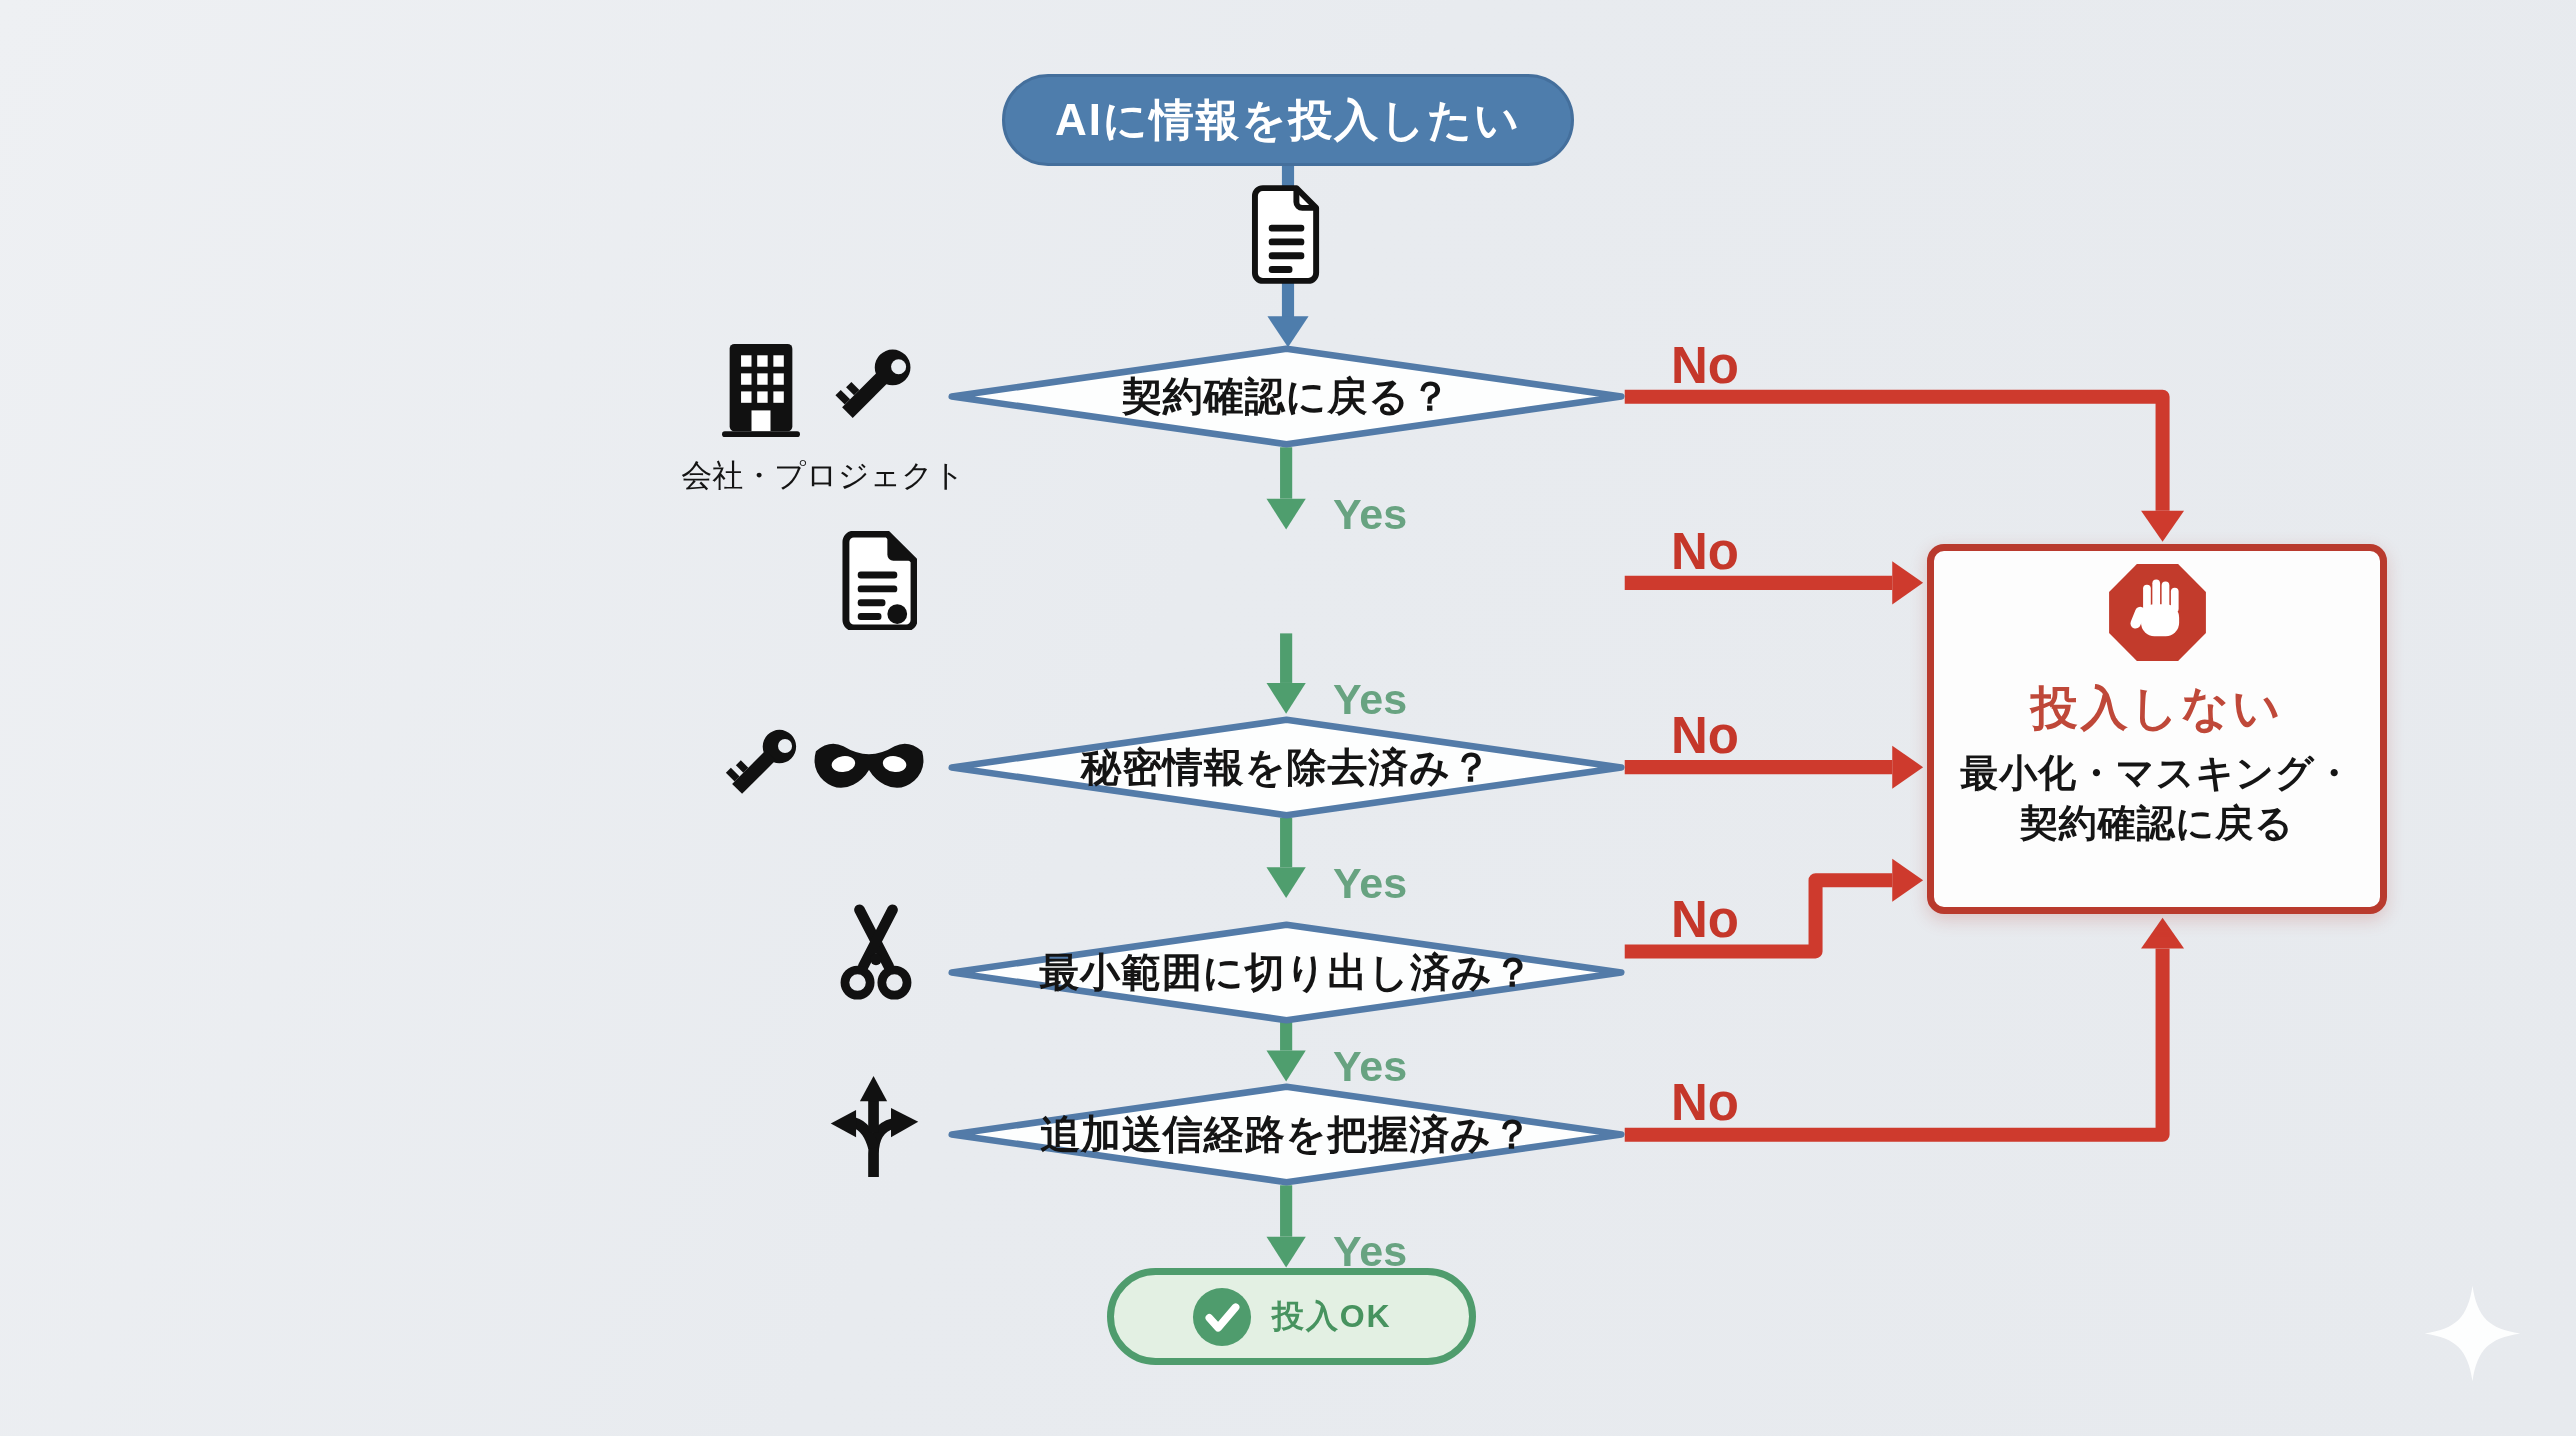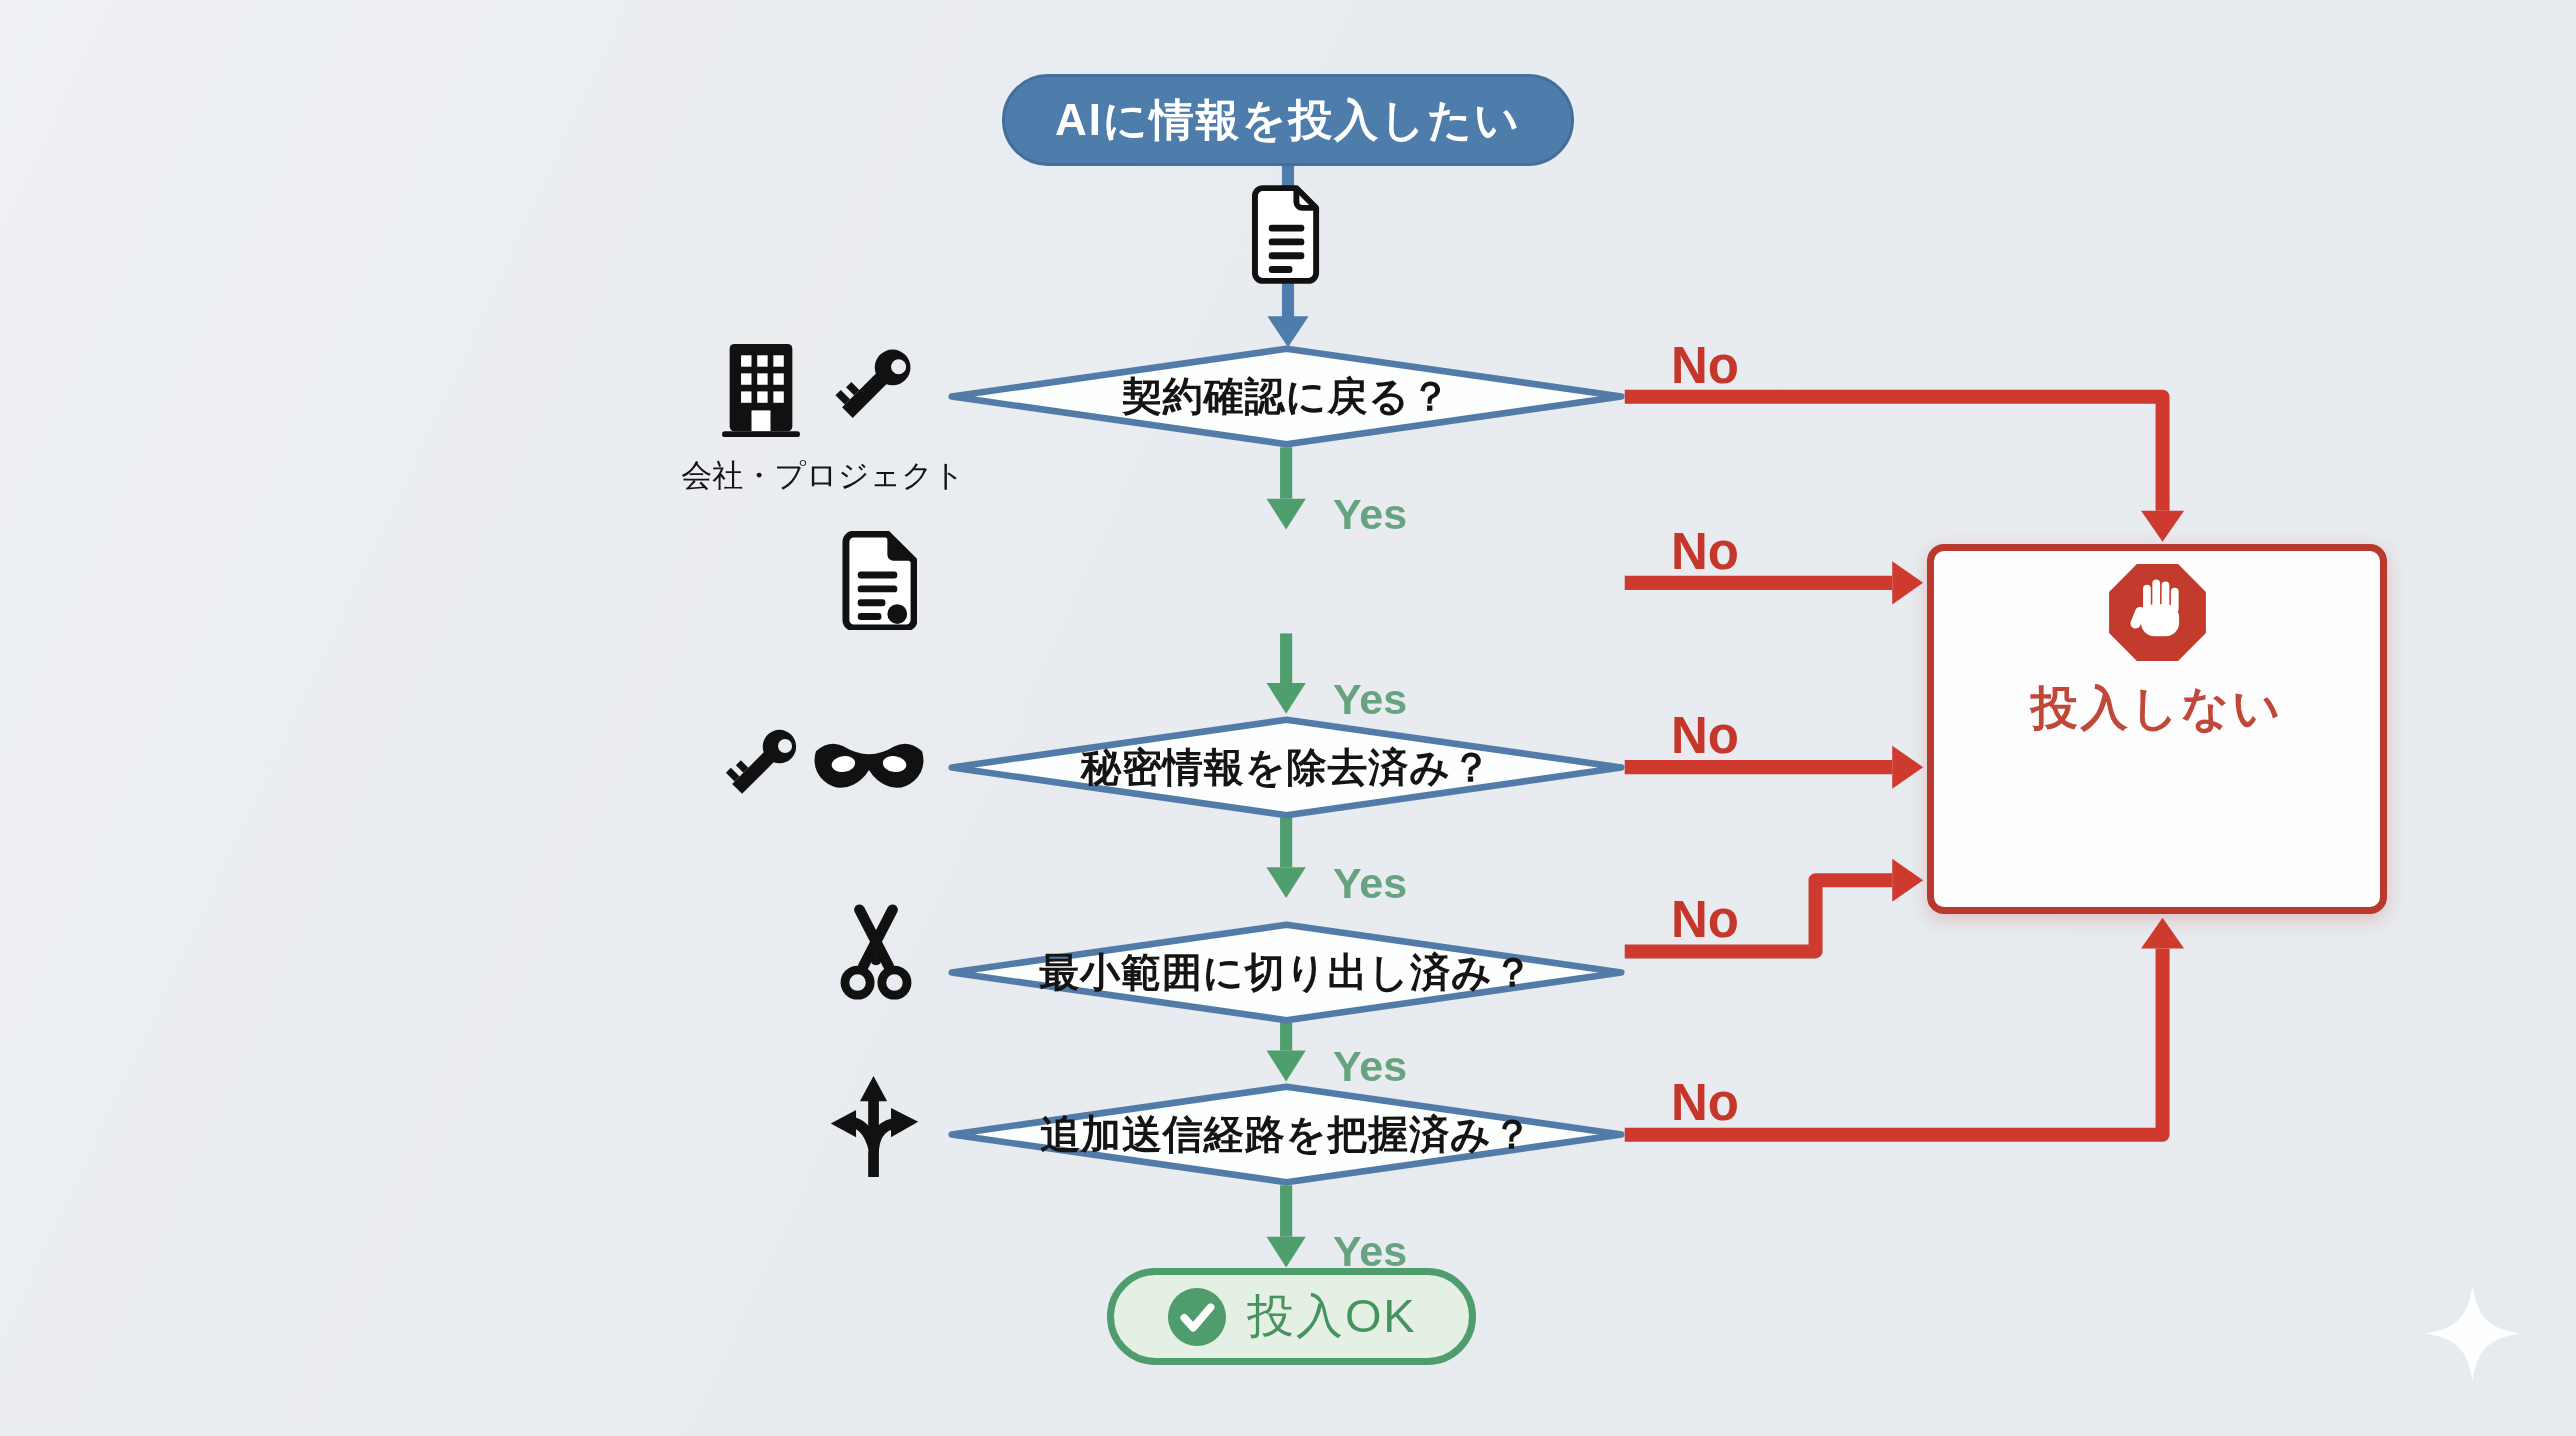--- a/index.html
+++ b/index.html
@@ -27,21 +27,21 @@
   .d1{top:344px;} .d2{top:530px;} .d3{top:715px;} .d4{top:920px;} .d5{top:1082px;}
   
   .yes-label{color:#68a381;font-size:43px;font-weight:bold;transform:translate(0,-50%);margin-top:24px;}
   .no-label{color:#c5372a;font-size:51px;font-weight:bold;transform:translate(-50%,-50%);}
   
   .ok-pill{
     left:1107px;top:1268px;width:369px;height:97px;border-radius:49px;
     background:#e3f0e3;border:7.5px solid #4f9c6d;box-sizing:border-box;
     display:flex;align-items:center;justify-content:center;gap:18.7px;
   }
-  .ok-pill .ok-text{color:#47935f;font-size:47px;font-weight:normal;letter-spacing:1.9px;}
+  .ok-pill .ok-text{color:#47935f;font-size:32px;font-weight:bold;letter-spacing:1.9px;}
   
   .stop-box{
     left:1927px;top:544px;width:460px;height:370px;border-radius:17px;
     background:#fdfdfd;border:7.5px solid #b93a2d;box-sizing:border-box;
     box-shadow:0 5.6px 17px rgba(180,60,50,0.22);
     display:flex;flex-direction:column;align-items:center;justify-content:flex-start;
     padding-top:10px;
   }
   .stop-title{color:#bf4839;font-size:47px;font-weight:bold;margin-top:13px;letter-spacing:2.8px;}
   .stop-sub{color:#151515;font-size:38px;font-weight:bold;line-height:1.3;text-align:center;margin-top:9.4px;letter-spacing:0.9px;}
@@ -229,20 +229,24 @@
       <g fill="#ffffff">
         <rect x="36" y="23" width="7.5" height="28" rx="3.7"></rect>
         <rect x="45" y="18" width="7.5" height="32" rx="3.7"></rect>
         <rect x="54" y="20" width="7.5" height="30" rx="3.7"></rect>
         <rect x="63" y="26" width="7.5" height="24" rx="3.7"></rect>
         <rect x="34" y="42" width="37" height="31" rx="13"></rect>
         <rect x="26" y="44" width="10" height="22" rx="5" transform="rotate(22 31 55)"></rect>
       </g>
     </svg>
     <div class="stop-title">投入しない</div>
+    <div class="stop-sub">
+      <div>最小化・マスキング・</div>
+      <div>契約確認に戻る</div>
+    </div>
   </div>
 
   <div class="abs ok-pill">
     <svg width="62" height="62" viewBox="0 0 64 64">
       <circle cx="32" cy="32" r="30" fill="#4f9c6d"></circle>
       <path d="M19,33 L28,43 L46,22" fill="none" stroke="#ffffff" stroke-width="8" stroke-linecap="round" stroke-linejoin="round"></path>
     </svg>
     <span class="ok-text">投入OK</span>
   </div>
 

